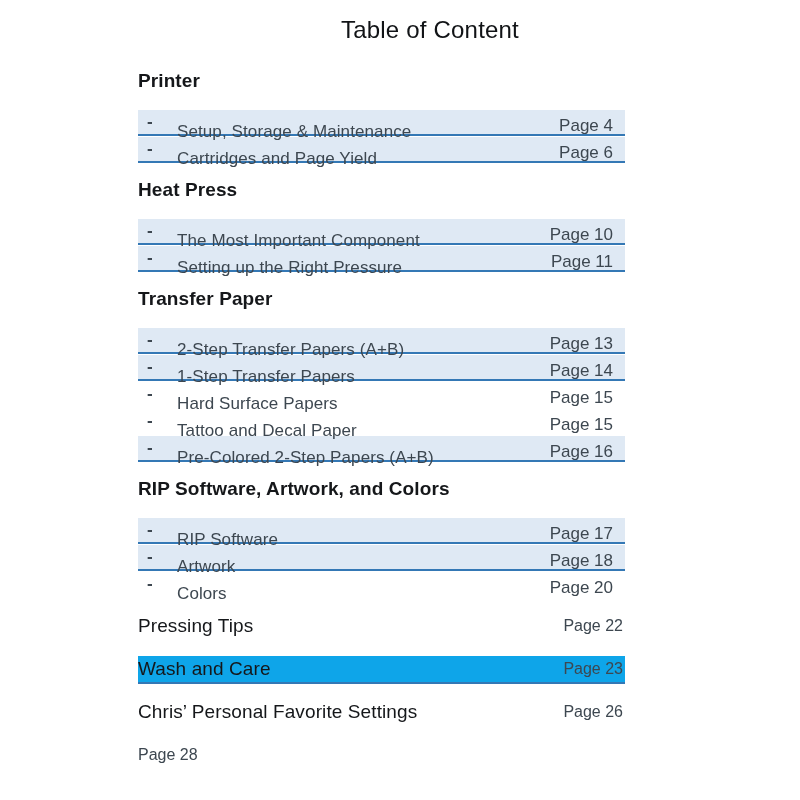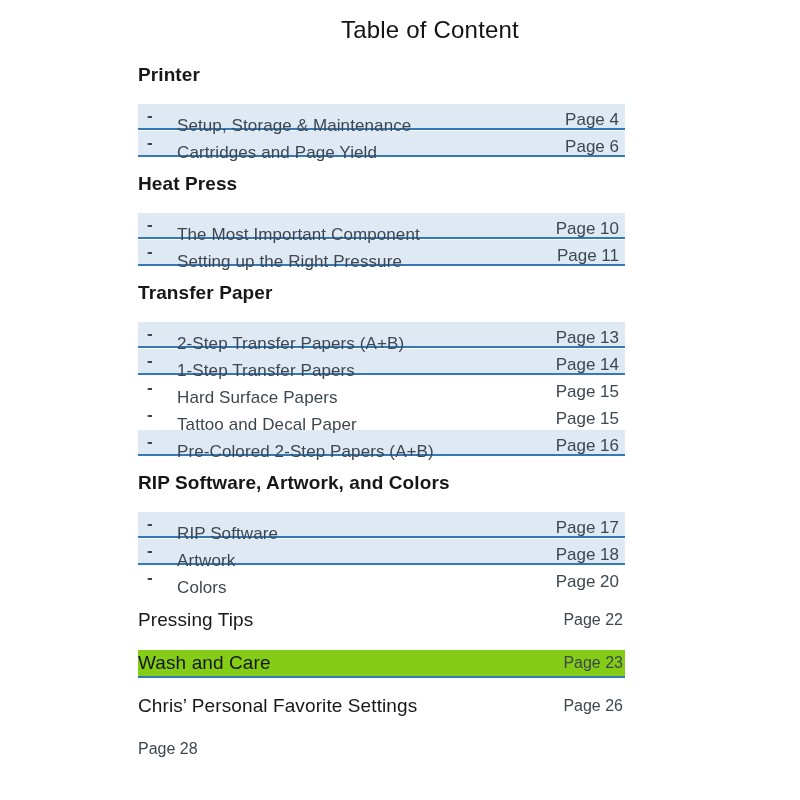--- a/index.html
+++ b/index.html
@@ -33,21 +33,21 @@
   }
   .section-heading {
     margin: 14px 0 16px 0;
     font-size: 19px;
     font-weight: 700;
     line-height: 26px;
     color: #15171a;
     letter-spacing: 0.1px;
   }
   .section-heading.first {
-    margin-top: 16px;
+    margin-top: 22px;
   }
   .item-row {
     display: flex;
     align-items: center;
     height: 24px;
     margin: 0 0 1px 0;
     border-bottom: 2px solid transparent;
     font-size: 17px;
     color: #3d4750;
   }
@@ -61,34 +61,34 @@
     box-sizing: border-box;
     font-weight: 700;
     color: #3d4750;
   }
   .item-row .label {
     flex: 1;
     letter-spacing: 0.1px;
     margin-top: 20px;
   }
   .item-row .page-num {
-    padding-right: 6px;
+    padding-right: 12px;
     white-space: nowrap;
     margin-top: 8px;
   }
   .standalone-row {
     display: flex;
     align-items: center;
     justify-content: space-between;
     height: 26px;
     margin-top: 15px;
     border-bottom: 2px solid transparent;
   }
   .standalone-row.hl {
-    background: #84cc16;
+    background: #0ea5e9;
     border-bottom-color: #3478b5;
   }
   .standalone-row .s-label {
     font-size: 19px;
     font-weight: 400;
     color: #15171a;
     letter-spacing: 0.1px;
   }
   .standalone-row .s-page {
     font-size: 16px;

